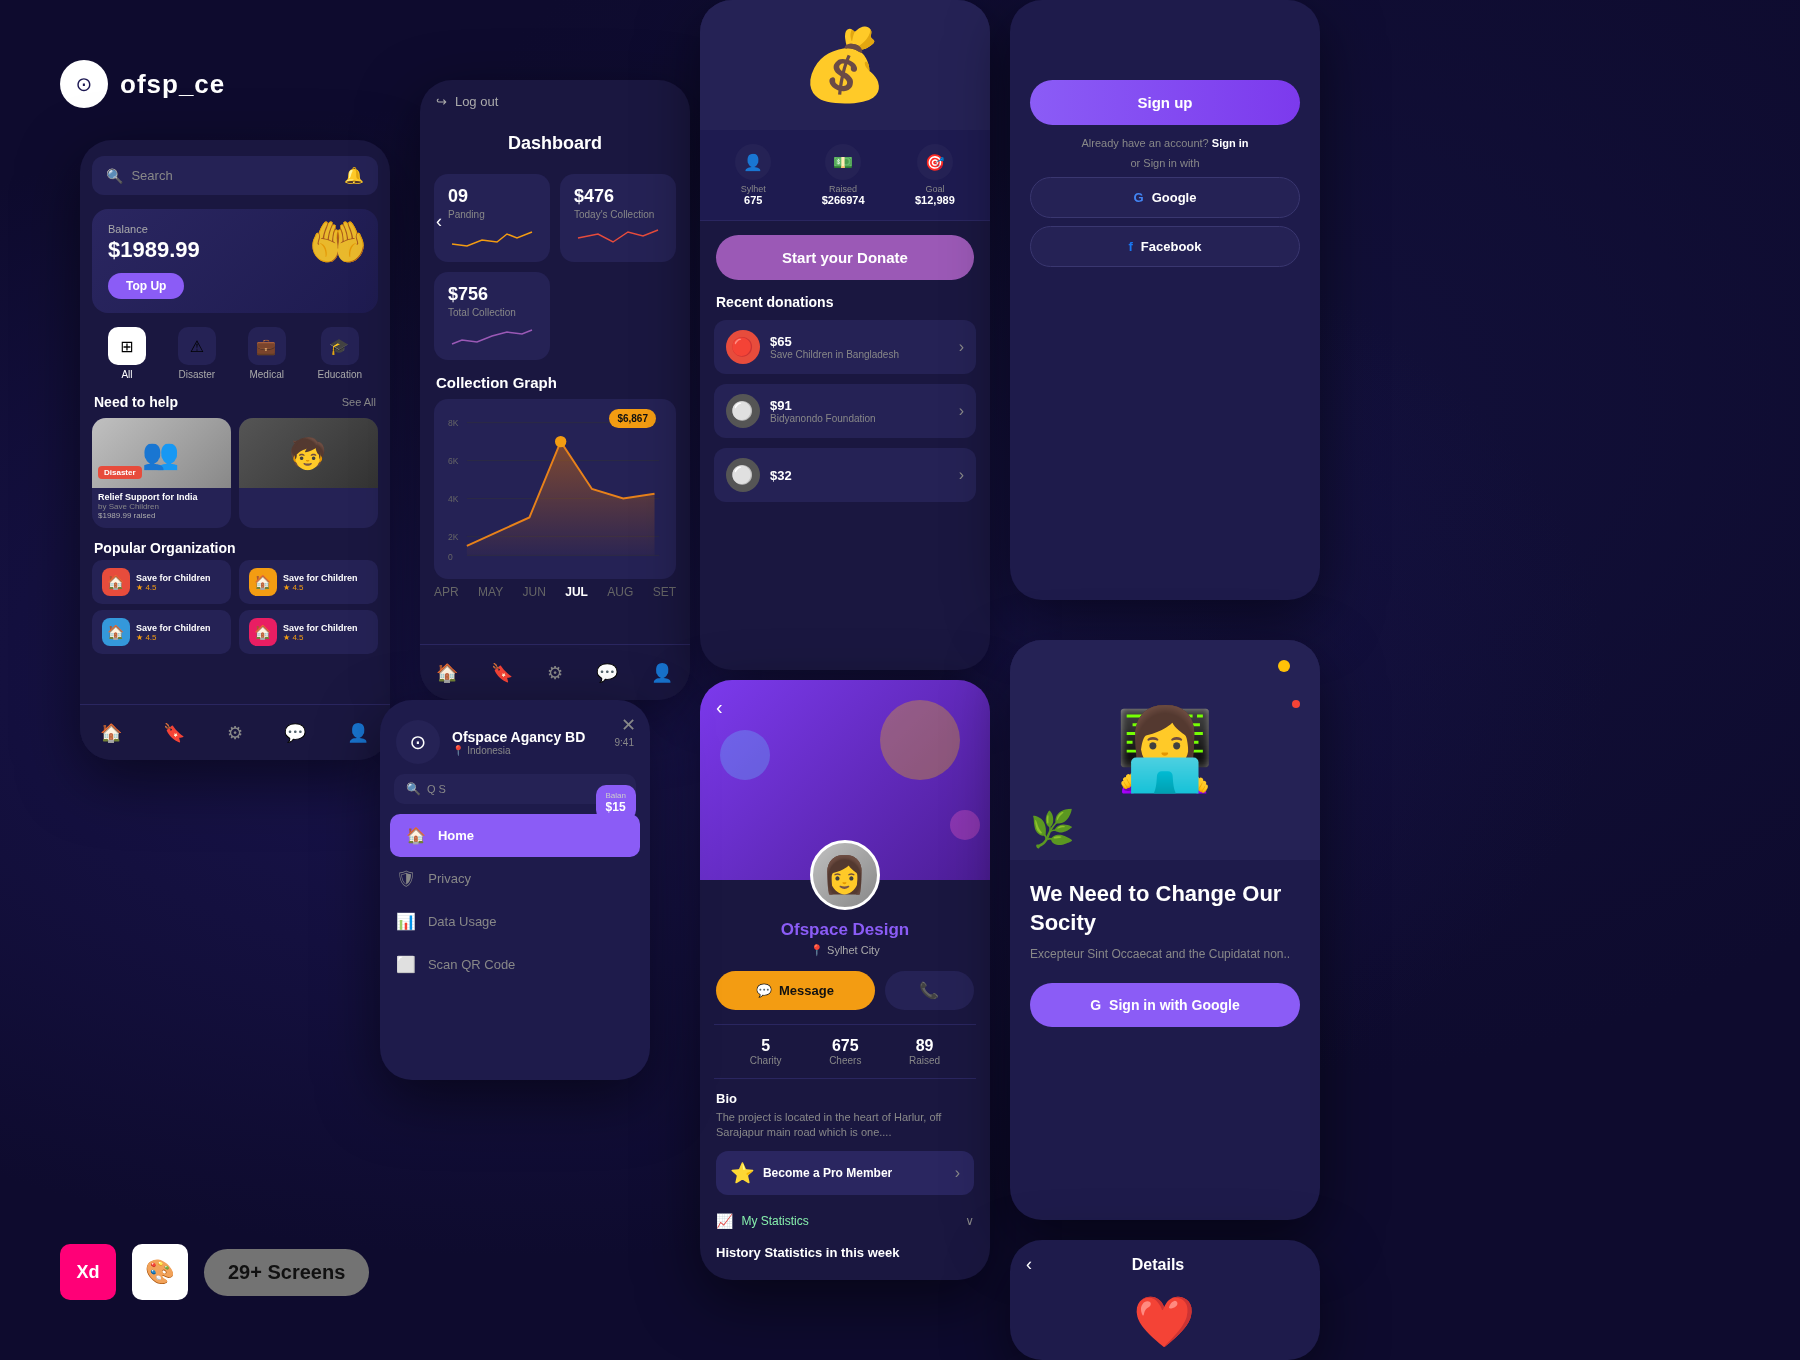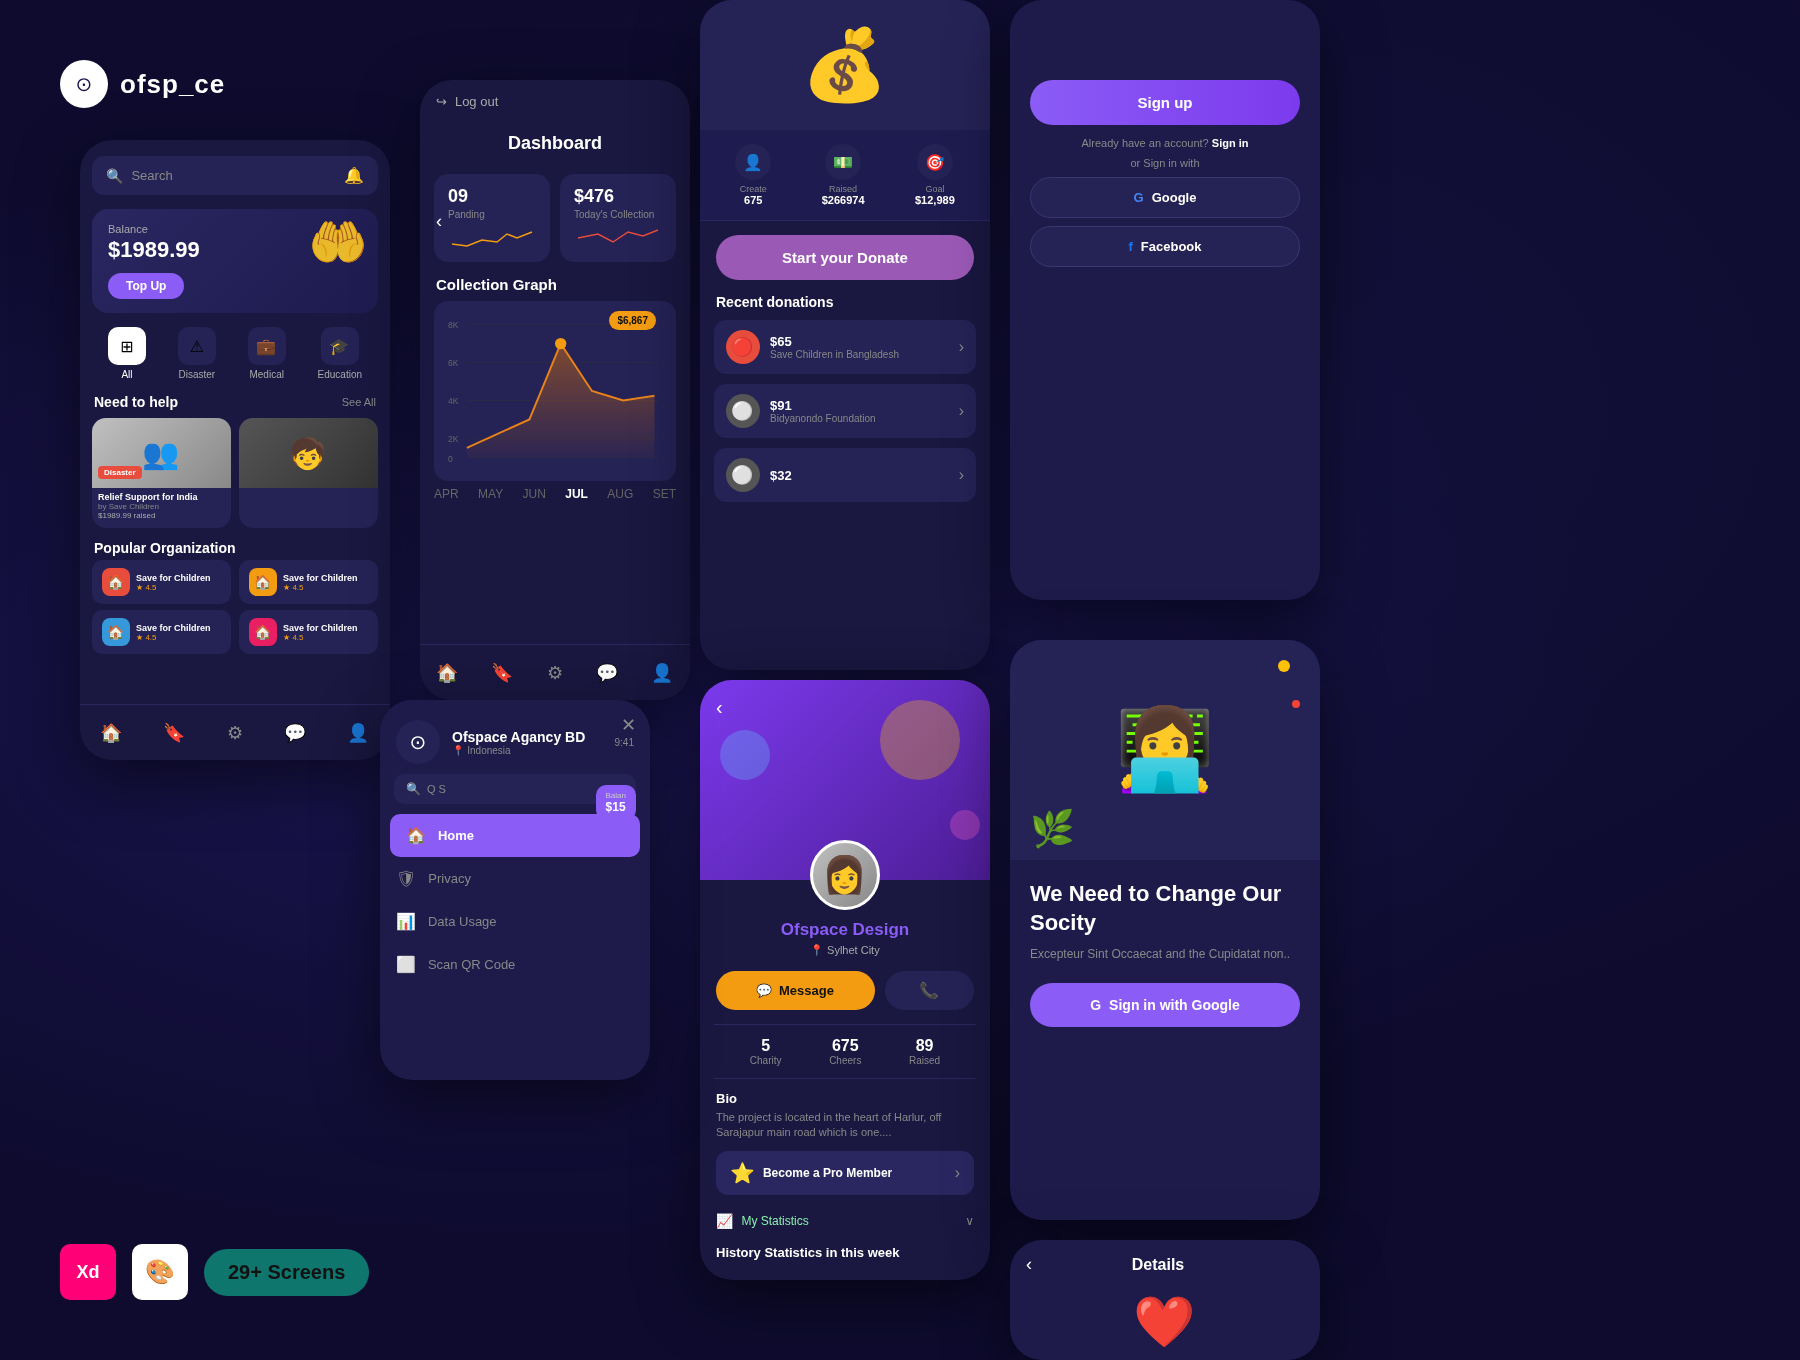--- a/index.html
+++ b/index.html
@@ -62,21 +62,21 @@
       color: white; font-weight: 800; font-size: 18px;
     }
     .badge-figma {
       width: 56px; height: 56px;
       background: white;
       border-radius: 10px;
       display: flex; align-items: center; justify-content: center;
       font-size: 24px;
     }
     .badge-screens {
-      background: #0f766e;
+      background: #737373;
       border-radius: 30px;
       padding: 12px 24px;
       font-weight: 800;
       font-size: 20px;
       color: #111;
     }
 
     
     .phone-screen {
       position: absolute;
@@ -890,20 +890,29 @@
     </div>
     <div class="s2-stat-card">
       <div class="s2-stat-number">$476</div>
       <div class="s2-stat-label">Today's Collection</div>
       <div class="s2-stat-chart">
         <svg width="100%" height="24" viewBox="0 0 80 24" class="sparkline-red">
           <path d="M0,12 L20,8 L35,16 L50,6 L65,10 L80,4"></path>
         </svg>
       </div>
     </div>
+    <div class="s2-stat-card">
+      <div class="s2-stat-number">$756</div>
+      <div class="s2-stat-label">Total Collection</div>
+      <div class="s2-stat-chart">
+        <svg width="100%" height="24" viewBox="0 0 80 24" class="sparkline-purple">
+          <path d="M0,20 L10,16 L25,18 L40,12 L55,8 L70,10 L80,6"></path>
+        </svg>
+      </div>
+    </div>
   </div>
 
   <div class="s2-collection-title">Collection Graph</div>
   <div class="s2-graph-area">
     <svg class="s2-graph-svg" viewBox="0 0 230 160" xmlns="http://www.w3.org/2000/svg">
 
       <text x="2" y="14" fill="#666" font-size="9">8K</text>
       <text x="2" y="54" fill="#666" font-size="9">6K</text>
       <text x="2" y="94" fill="#666" font-size="9">4K</text>
       <text x="2" y="134" fill="#666" font-size="9">2K</text>
@@ -950,21 +959,21 @@
 <div class="phone-screen screen3">
   
   <div class="s3-hero">
     <span style="font-size:70px;">💰</span>
   </div>
 
   
   <div class="s3-stats-row">
     <div class="s3-stat">
       <div class="s3-stat-icon">👤</div>
-      <div class="s3-stat-label">Create</div>
+      <div class="s3-stat-label">Sylhet</div>
       <div class="s3-stat-val">675</div>
     </div>
     <div class="s3-stat">
       <div class="s3-stat-icon">💵</div>
       <div class="s3-stat-label">Raised</div>
       <div class="s3-stat-val">$266974</div>
     </div>
     <div class="s3-stat">
       <div class="s3-stat-icon">🎯</div>
       <div class="s3-stat-label">Goal</div>

